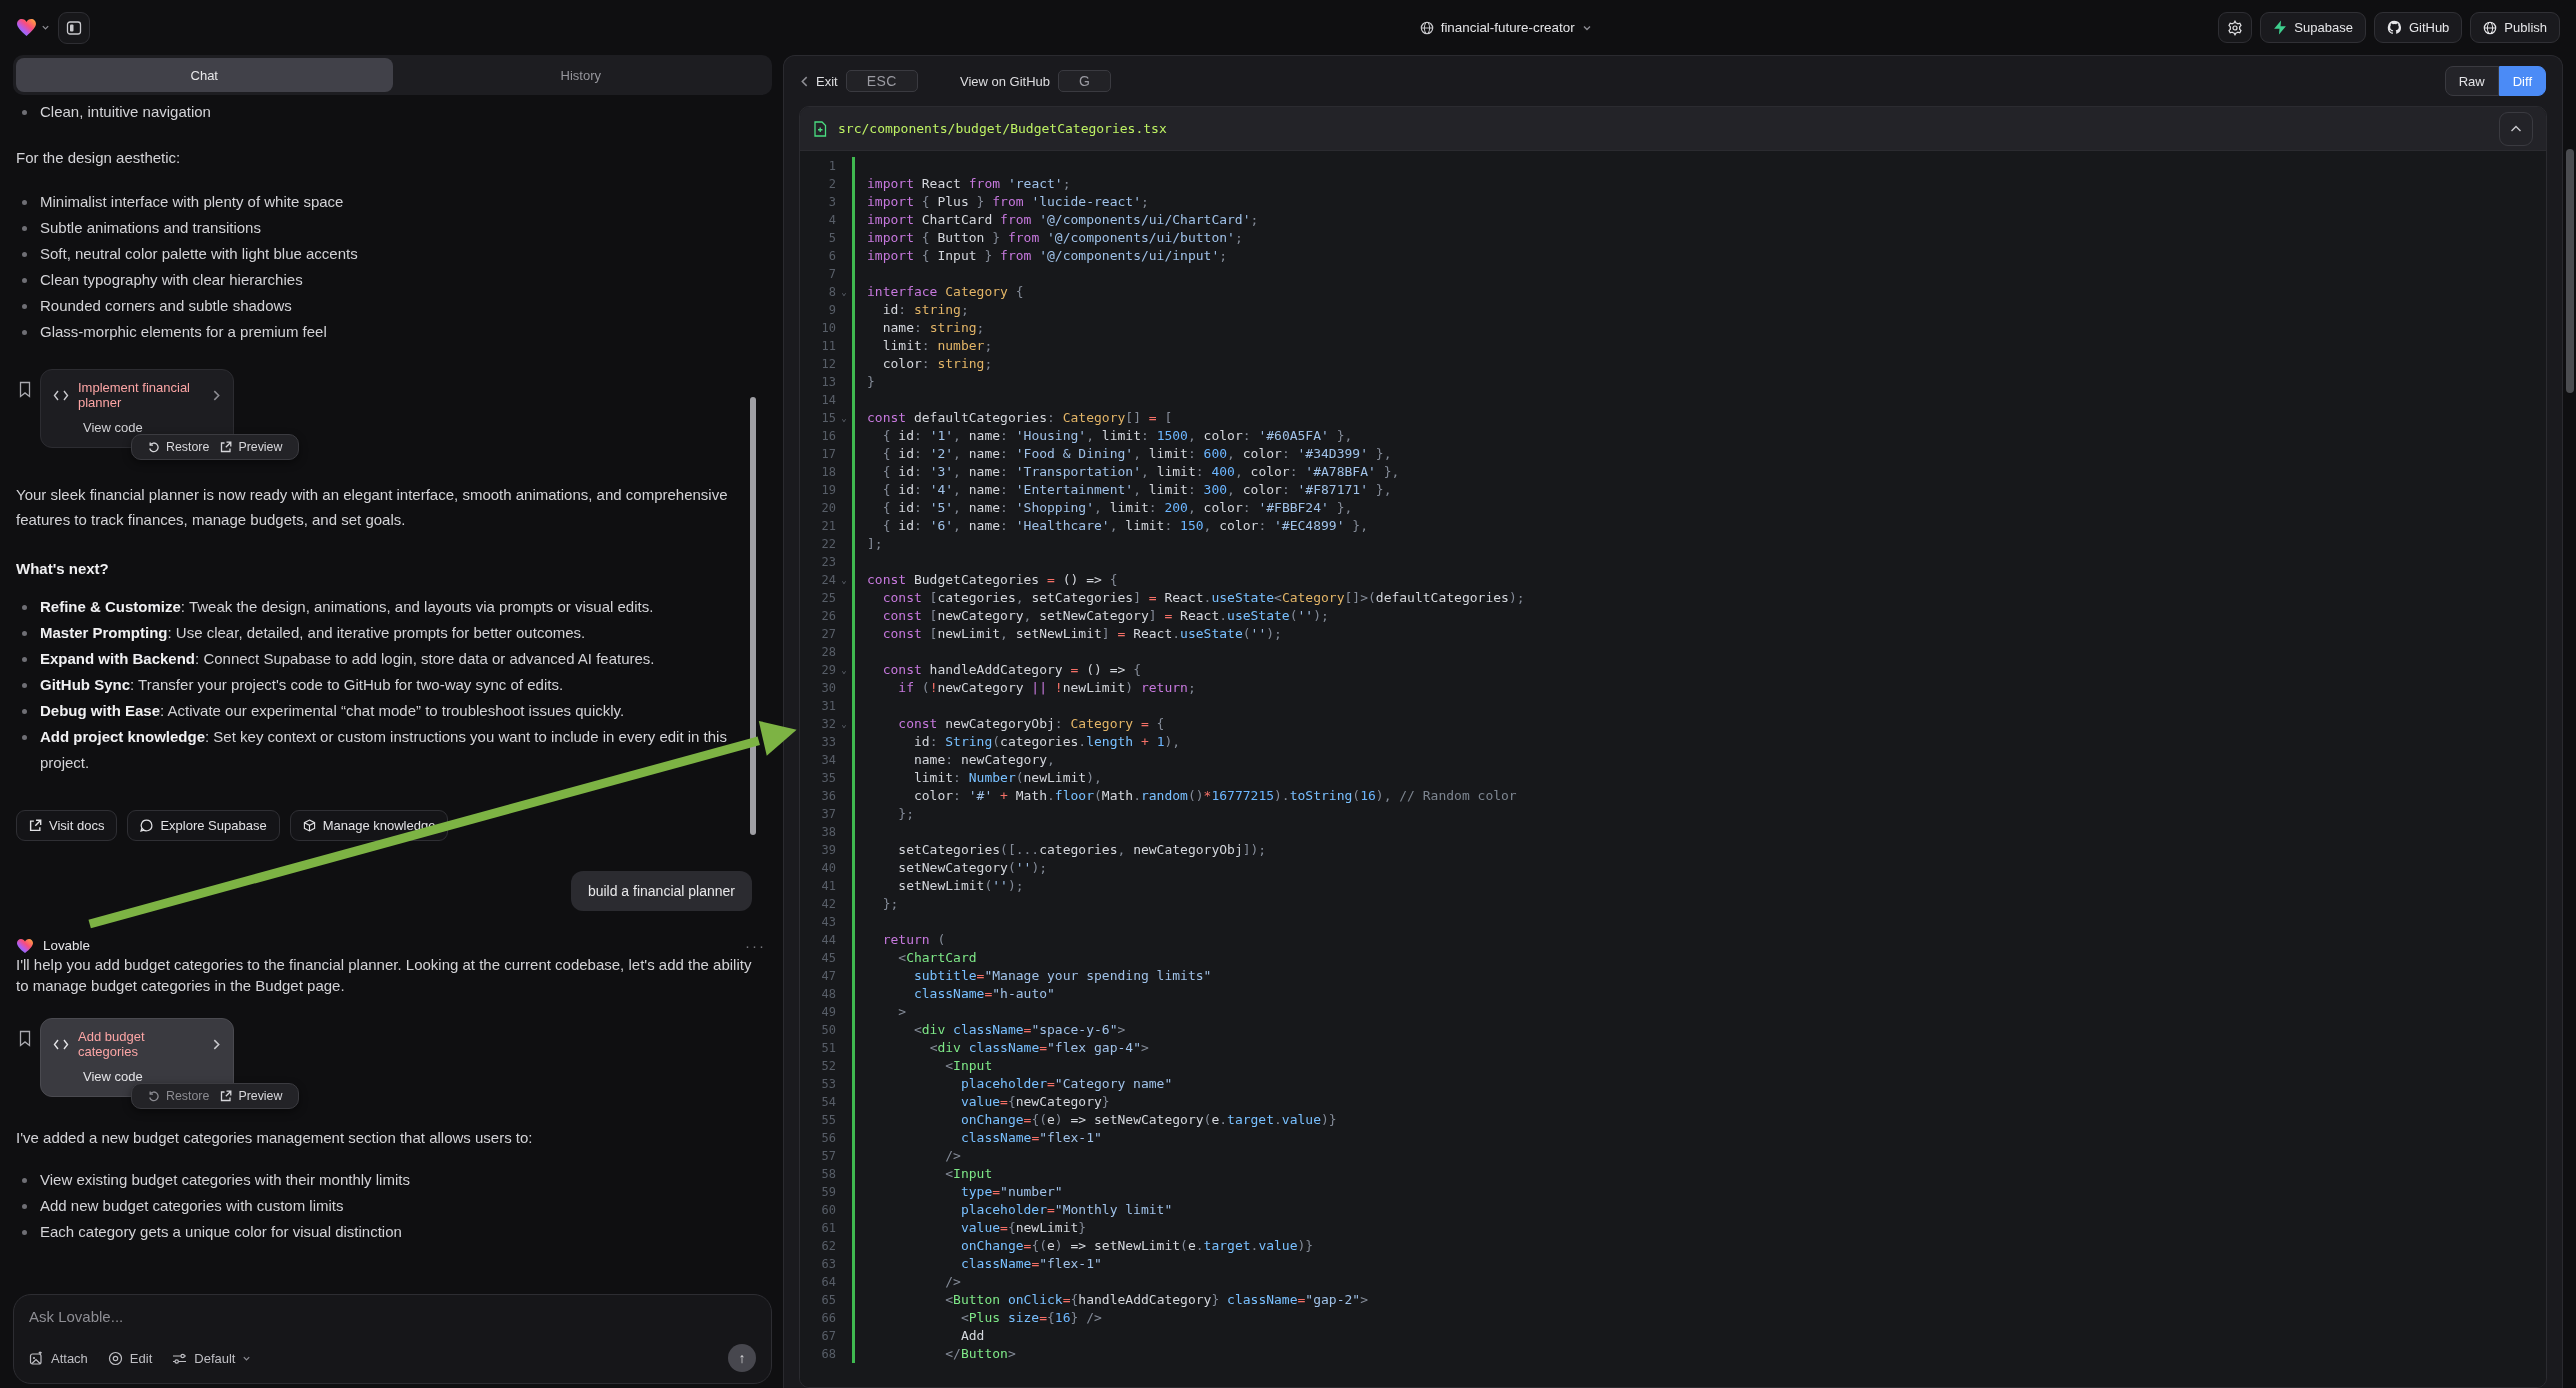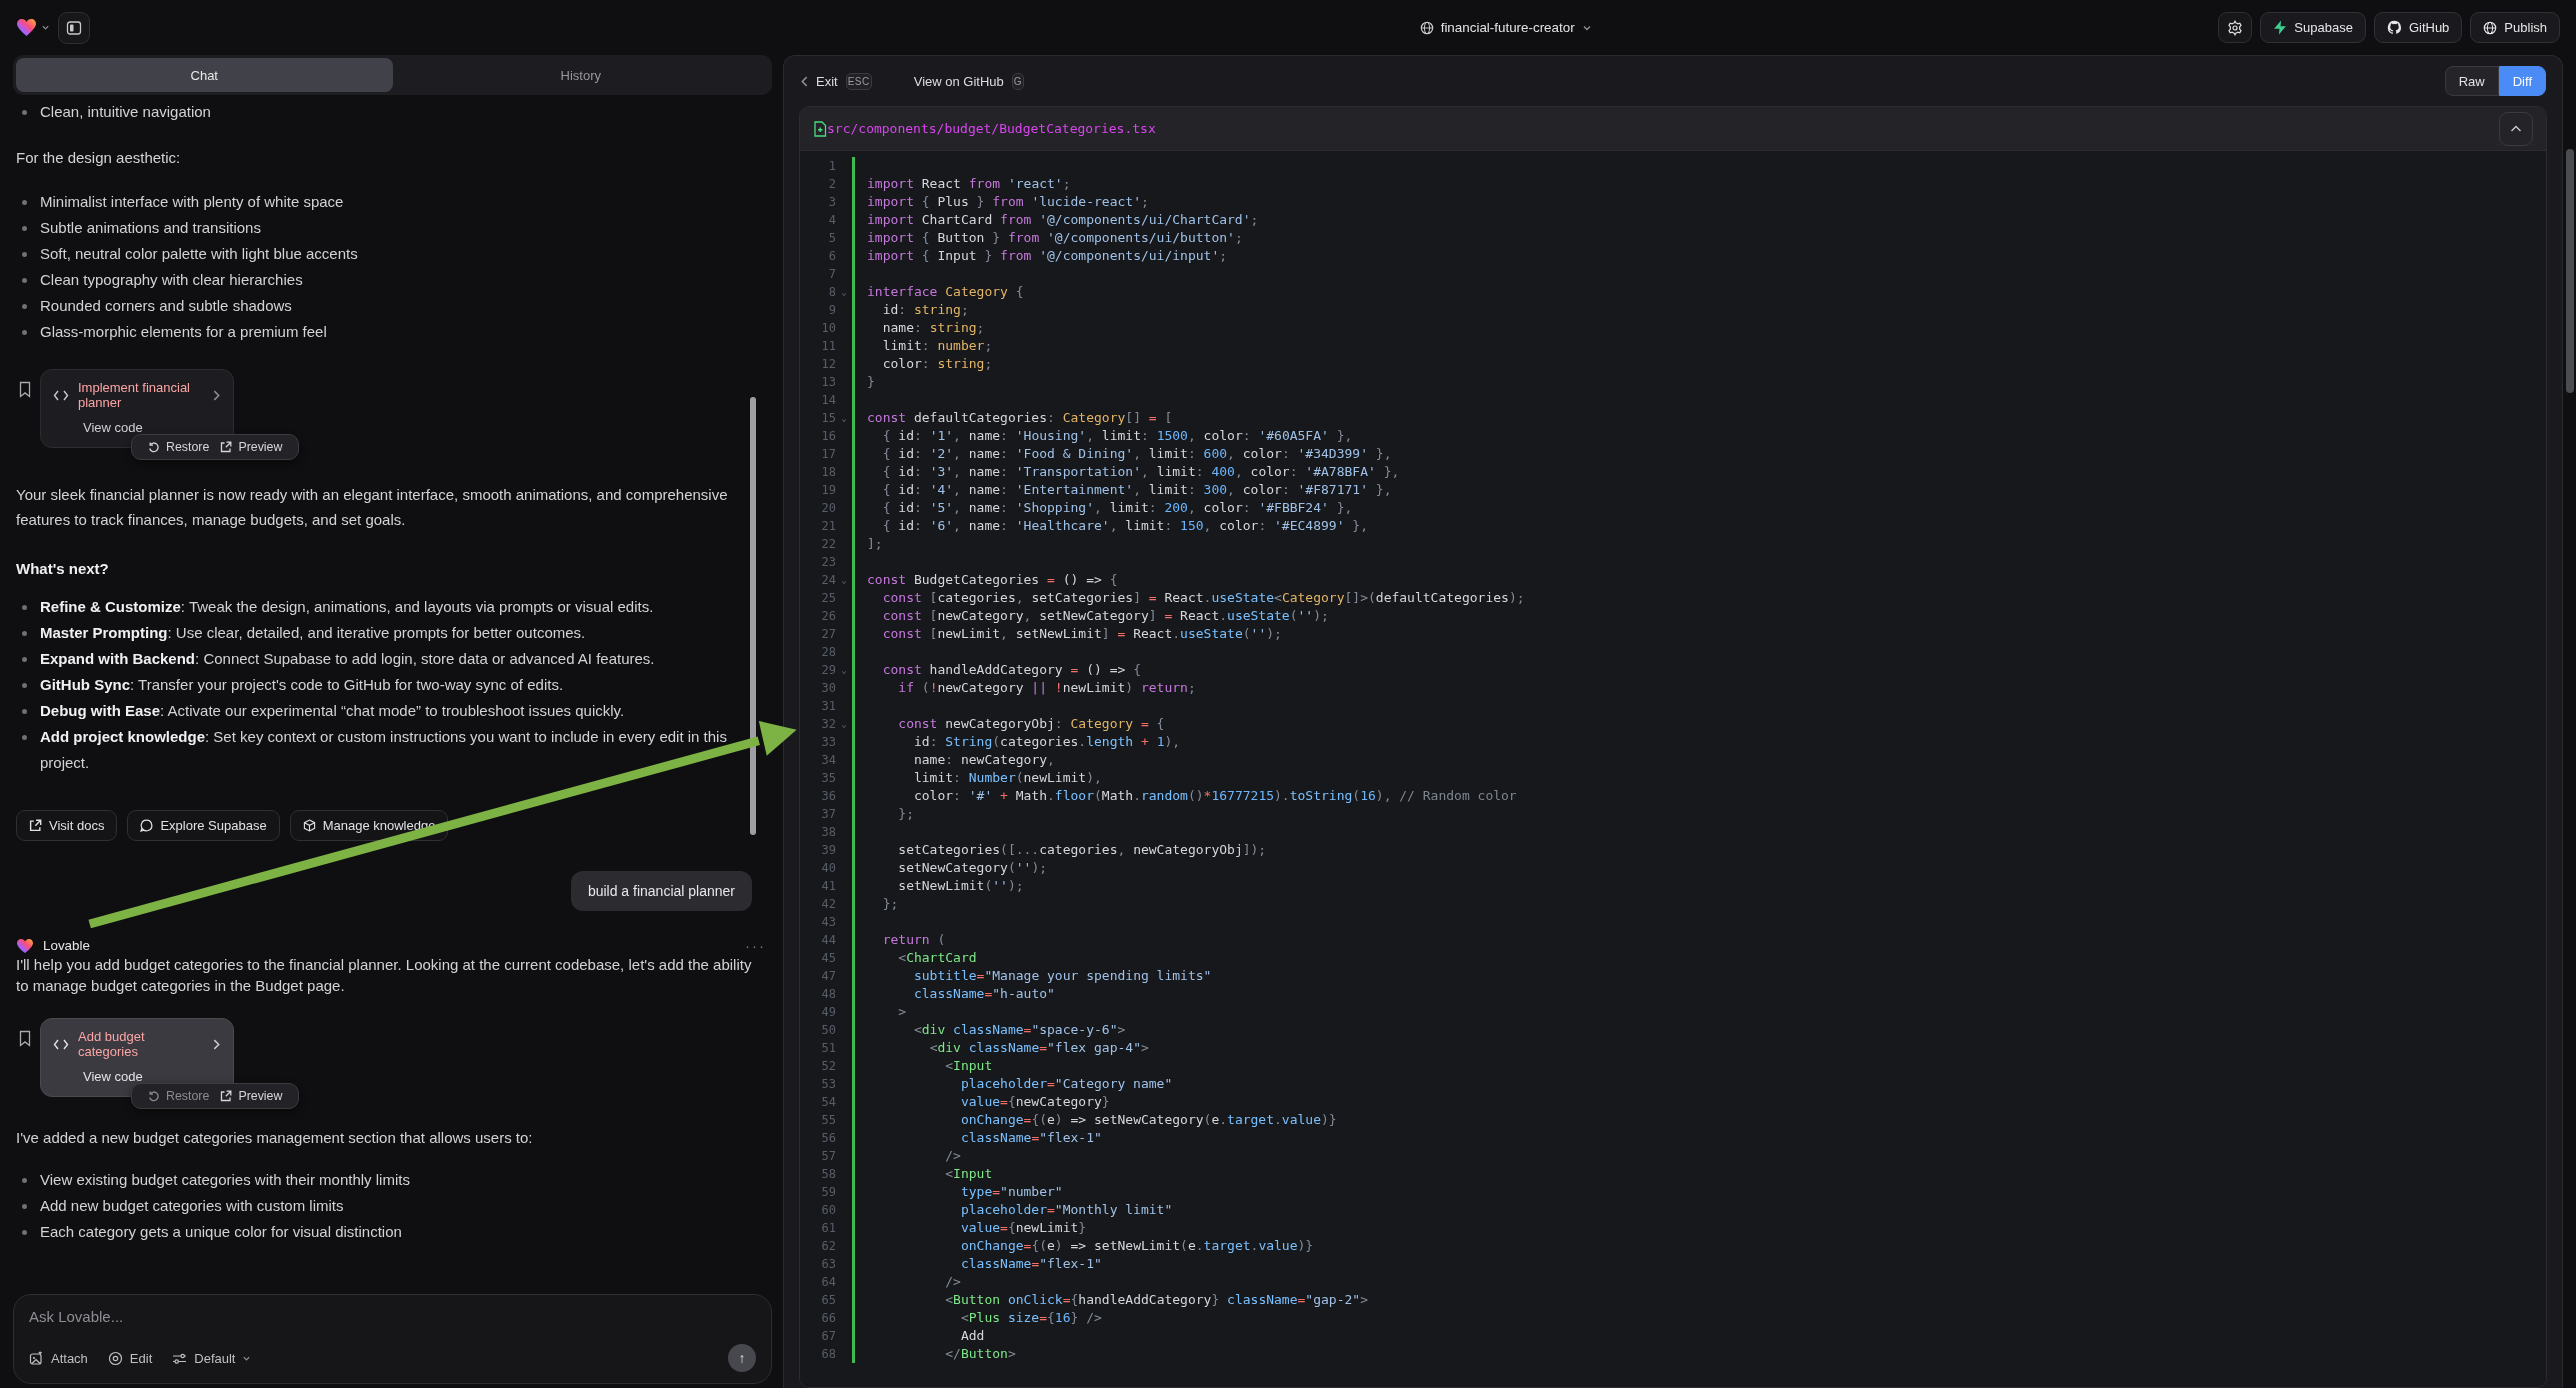--- a/index.html
+++ b/index.html
@@ -56,26 +56,26 @@
   
   .composer { flex:0 0 90px; margin-bottom:4px; border:1px solid #2d2d32; background:#161619; border-radius:18px; padding:13px 15px 11px; display:flex; flex-direction:column; justify-content:space-between; }
   .composer-input { color:#8e8e94; font-size:15px; }
   .composer-bar { display:flex; align-items:center; gap:20px; color:#bfbfc4; font-size:13px; }
   .cbar-item { display:flex; align-items:center; gap:7px; }
   .send-btn { margin-left:auto; width:28px; height:28px; border-radius:50%; background:#47474e; color:#dcdcdf; display:flex; align-items:center; justify-content:center; font-size:14px; }
 
   
   .codepanel { position:absolute; left:783px; top:55px; width:1780px; bottom:0; background:#1a1a1e; border:1px solid #2a2a2f; border-bottom:none; border-radius:12px 12px 0 0; overflow:hidden; display:flex; flex-direction:column; }
   .code-header { flex:0 0 50px; display:flex; align-items:center; padding:0 16px; font-size:13px; color:#dedee1; }
-  .kbd { margin-left:8px; font-size:10px; color:#9a9aa1; border:1px solid #3a3a40; background:#222226; border-radius:5px; padding:2px 1px; letter-spacing:0.5px; }
+  .kbd { margin-left:8px; font-size:14px; color:#9a9aa1; border:1px solid #3a3a40; background:#222226; border-radius:5px; padding:2px 20px; letter-spacing:0.5px; }
   .hdr-item { display:flex; align-items:center; }
   .raw-btn { margin-left:auto; height:30px; padding:0 13px; display:flex; align-items:center; background:#242429; border:1px solid #3a3a40; border-radius:8px 0 0 8px; color:#e3e3e6; font-size:13px; }
   .diff-btn { height:30px; padding:0 13px; display:flex; align-items:center; background:#4b8bf6; border:1px solid #4b8bf6; border-radius:0 8px 8px 0; color:#ffffff; font-size:13px; }
   .file-card { margin:0 15px; border:1px solid #2b2b30; border-radius:10px; overflow:hidden; flex:1; display:flex; flex-direction:column; }
-  .file-bar { flex:0 0 44px; background:#232328; display:flex; align-items:center; padding:0 13px; border-bottom:1px solid #2b2b30; font-family:"DejaVu Sans Mono", monospace; font-size:13px; color:#d946ef;justify-content:center; }
+  .file-bar { flex:0 0 44px; background:#232328; display:flex; align-items:center; gap:11px; padding:0 13px; border-bottom:1px solid #2b2b30; font-family:"DejaVu Sans Mono", monospace; font-size:13px; color:#bef264;justify-content:center; }
   .file-bar .grow { flex:1; }
   .collapse-btn { width:34px; height:34px; border:1px solid #3a3a40; border-radius:9px; display:flex; align-items:center; justify-content:center; color:#c9c9cd; background:transparent; }
   .code-area { flex:1; background:#17181b; padding:6px 0 0; font-family:"DejaVu Sans Mono", monospace; font-size:13px; line-height:18px; overflow:hidden; }
   .code-line { display:flex; }
   .ln { flex:0 0 36px; text-align:right; color:#585e68; font-size:12px; }
   .fold-col { flex:0 0 16px; text-align:center; color:#6b717b; font-size:9px; line-height:18px; }
   .gbar { flex:0 0 3px; background:#3fb950; }
   .code-text { white-space:pre; padding-left:12px; color:#d4d7dd; }
   .tk-k{color:#c678dd} .tk-w{color:#d4d7dd} .tk-t{color:#e3b567} .tk-s{color:#9fc1e8}
   .tk-n{color:#6cb6ff} .tk-f{color:#79c0ff} .tk-p{color:#848b98} .tk-o{color:#f47067}

